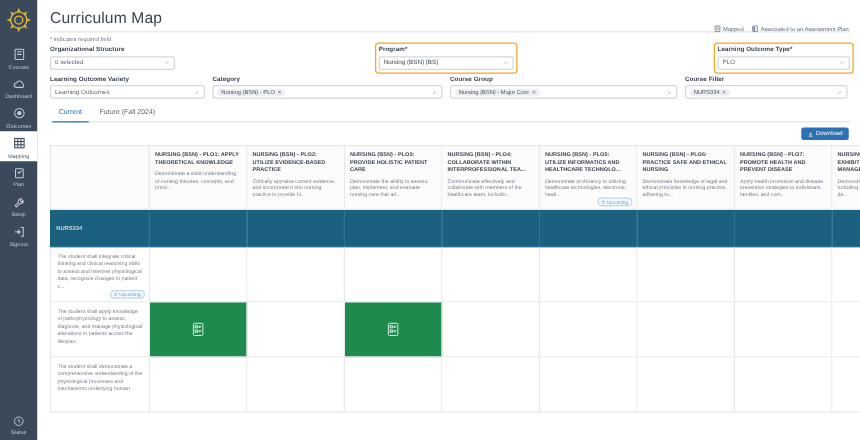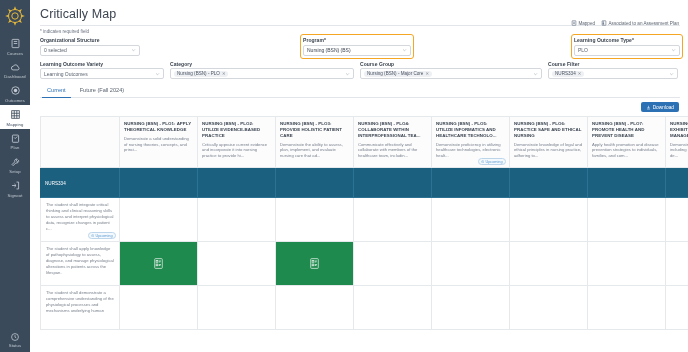--- a/index.html
+++ b/index.html
@@ -360,21 +360,21 @@
           <circle cx="8" cy="8" r="5.5"></circle>
           <path d="M8 5v3.2l2 1.2"></path>
         </svg>
       </span>
       <span class="nav-label">Status</span>
     </div>
   </div>
 
   <div class="main">
 
-    <div class="page-title">Critically Map</div>
+    <div class="page-title">Curriculum Map</div>
     <div class="title-rule"></div>
     <div class="req-note">* indicates required field</div>
 
     <div class="legend">
       <div class="legend-item">
         <span class="lic">
           <svg width="6" height="6" viewBox="0 0 16 16" fill="none" stroke="#46566b" stroke-width="1.4">
             <rect x="3" y="2" width="10" height="12" rx="1"></rect>
             <line x1="5.6" y1="6" x2="10.4" y2="6"></line>
             <line x1="5.6" y1="9.2" x2="10.4" y2="9.2"></line>

